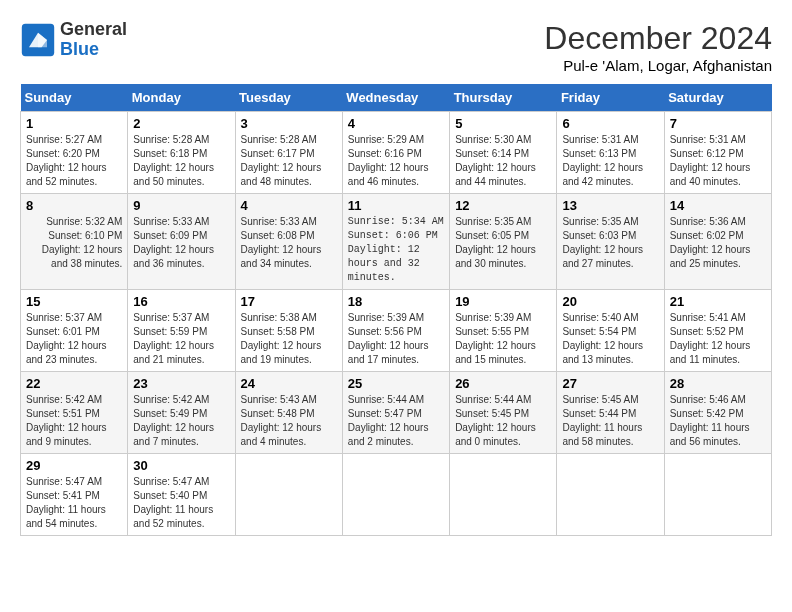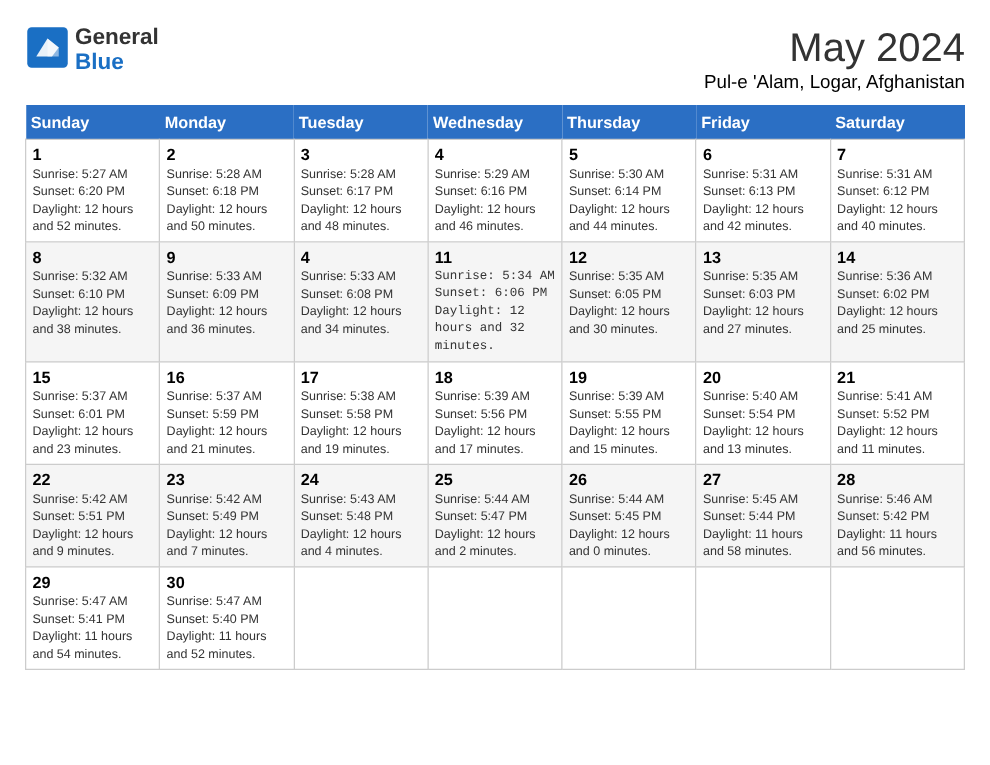--- a/index.html
+++ b/index.html
@@ -11,21 +11,21 @@
       padding: 20px;
     }
     .header {
       display: flex;
       justify-content: space-between;
       align-items: flex-start;
       margin-bottom: 10px;
     }
     .logo {
       display: flex;
-      align-items: flex-start;
+      align-items: center;
       gap: 4px;
     }
     .logo-text {
       font-size: 18px;
       font-weight: bold;
       color: #333;
       line-height: 1.1;
     }
     .logo-text span {
       color: #1a6fc4;
@@ -98,21 +98,21 @@
       <rect x="2" y="2" width="36" height="36" rx="4" fill="#1a6fc4"></rect>
       <polygon points="10,28 20,12 30,20 24,28" fill="white" opacity="0.9"></polygon>
       <polygon points="20,12 30,20 30,28 20,28" fill="white" opacity="0.5"></polygon>
     </svg>
     <div class="logo-text">
       <div>General</div>
       <div><span>Blue</span></div>
     </div>
   </div>
   <div class="title-section">
-    <div class="month-title">May 2024</div>
+    <div class="month-title">December 2024</div>
     <div class="location">Pul-e 'Alam, Logar, Afghanistan</div>
   </div>
 </div>
 
 <table>
   <thead>
     <tr>
     <th>Sunday</th>
         <th>Monday</th>
         <th>Tuesday</th>
@@ -163,21 +163,21 @@
         <td>
           <span class="day-num">7</span>
           <div class="day-detail" style="white-space: pre-line;">Sunrise: 5:31 AM
 Sunset: 6:12 PM
 Daylight: 12 hours and 40 minutes.</div>
         </td>
       </tr>
       <tr>
         <td>
           <span class="day-num">8</span>
-          <div class="day-detail" style="white-space: pre-line;">Sunrise: 5:32 AM
+          <div class="day-detail" style="white-space: pre-line; text-align: right;">Sunrise: 5:32 AM
 Sunset: 6:10 PM
 Daylight: 12 hours and 38 minutes.</div>
         </td>
         <td>
           <span class="day-num">9</span>
           <div class="day-detail" style="white-space: pre-line;">Sunrise: 5:33 AM
 Sunset: 6:09 PM
 Daylight: 12 hours and 36 minutes.</div>
         </td>
         <td>

